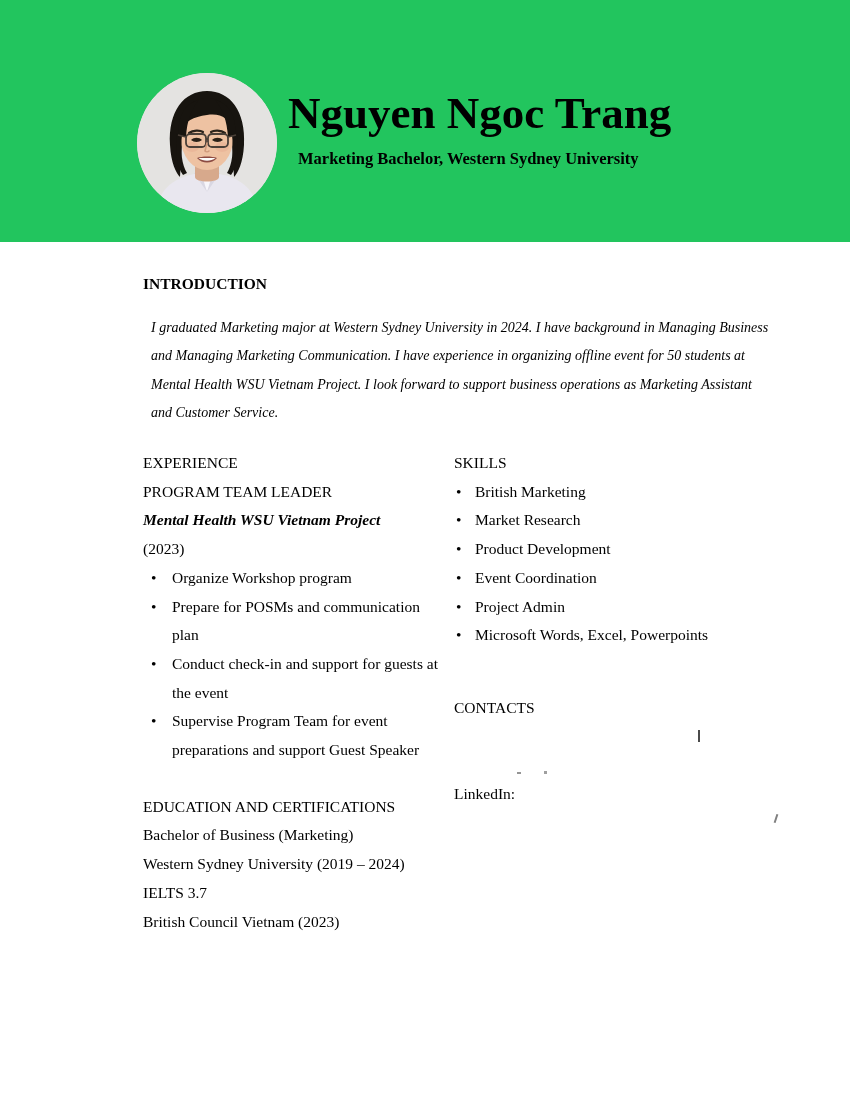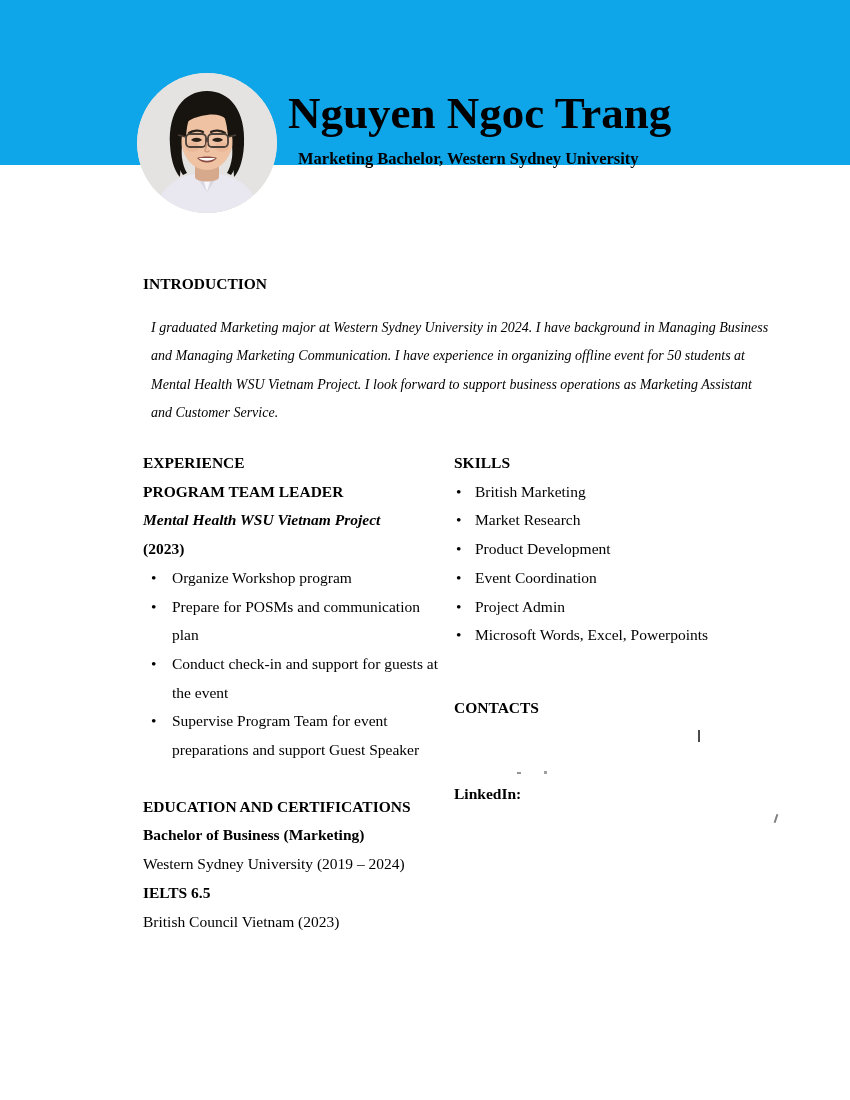--- a/index.html
+++ b/index.html
@@ -16,22 +16,22 @@
     overflow: hidden;
     position: relative;
   }
 
   
   .header-band {
     position: absolute;
     top: 0;
     left: 0;
     width: 850px;
-    height: 165px;
-    background: #0ea5e9;
+    height: 242px;
+    background: #22c55e;
   }
   .header-inner {
     position: absolute;
     left: 137px;
     top: 73px;
     display: flex;
     align-items: flex-start;
   }
   .avatar {
     width: 140px;
@@ -113,21 +113,21 @@
     left: 454px;
     top: 0;
     width: 340px;
   }
 
   .line {
     font-size: 15.5px;
     line-height: 28.7px;
     margin: 0;
   }
-  .line.bold { font-weight: bold; }
+  .line.bold { font-weight: normal; }
   .line.bolditalic { font-weight: bold; font-style: italic; }
   .line.italic { }
 
   ul.bullets {
     list-style: none;
     margin: 0;
     padding: 0;
   }
   ul.bullets li {
     font-size: 15.5px;
@@ -268,21 +268,21 @@
           </li>
         </ul>
       </section>
 
       <div class="gap-md"></div>
 
       <section>
         <div class="line bold">EDUCATION AND CERTIFICATIONS</div>
         <div class="line bold">Bachelor of Business (Marketing)</div>
         <div class="line italic">Western Sydney University (2019 – 2024)</div>
-        <div class="line bold">IELTS 6.5</div>
+        <div class="line bold">IELTS 3.7</div>
         <div class="line italic">British Council Vietnam (2023)</div>
       </section>
 
     </div>
 
     <div class="col-right">
 
       <section>
         <div class="line bold">SKILLS</div>
         <ul class="bullets skills-list">

